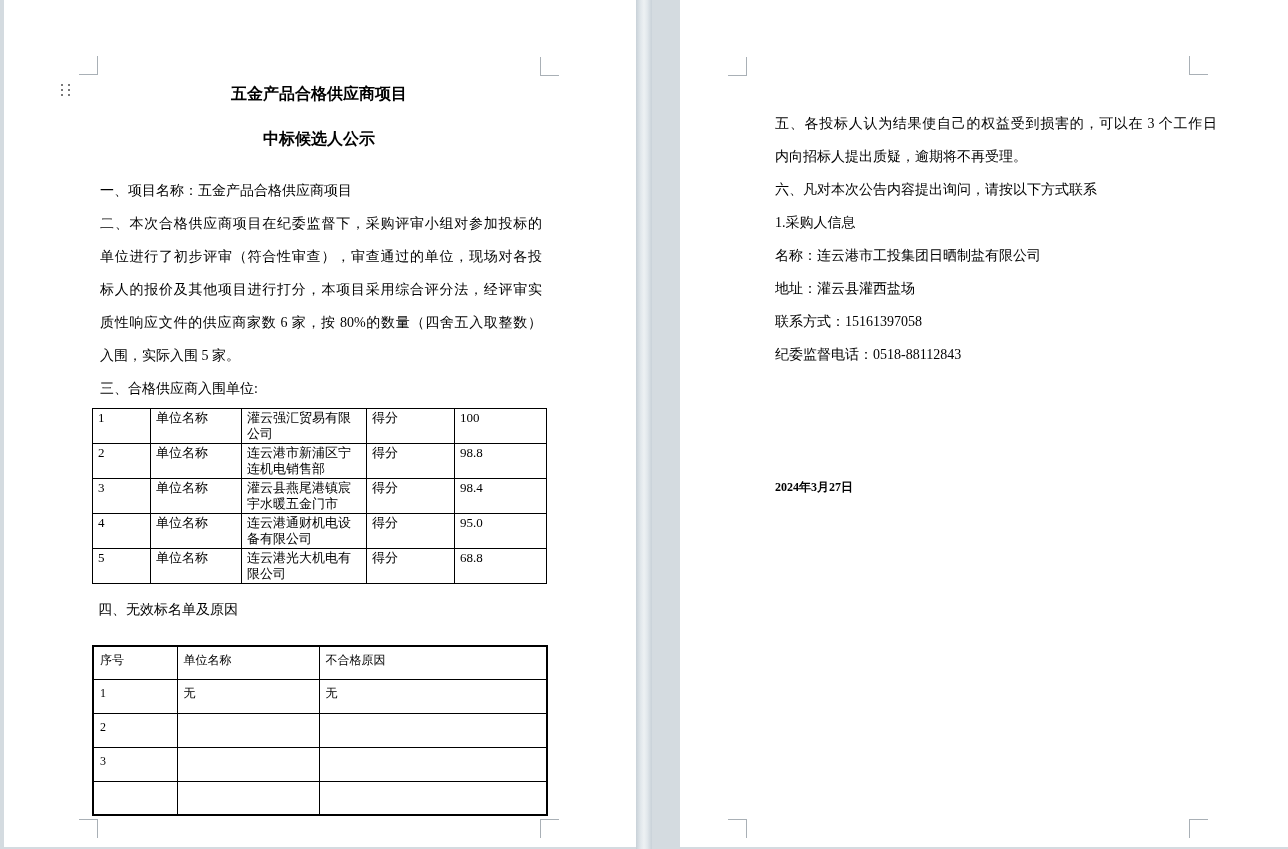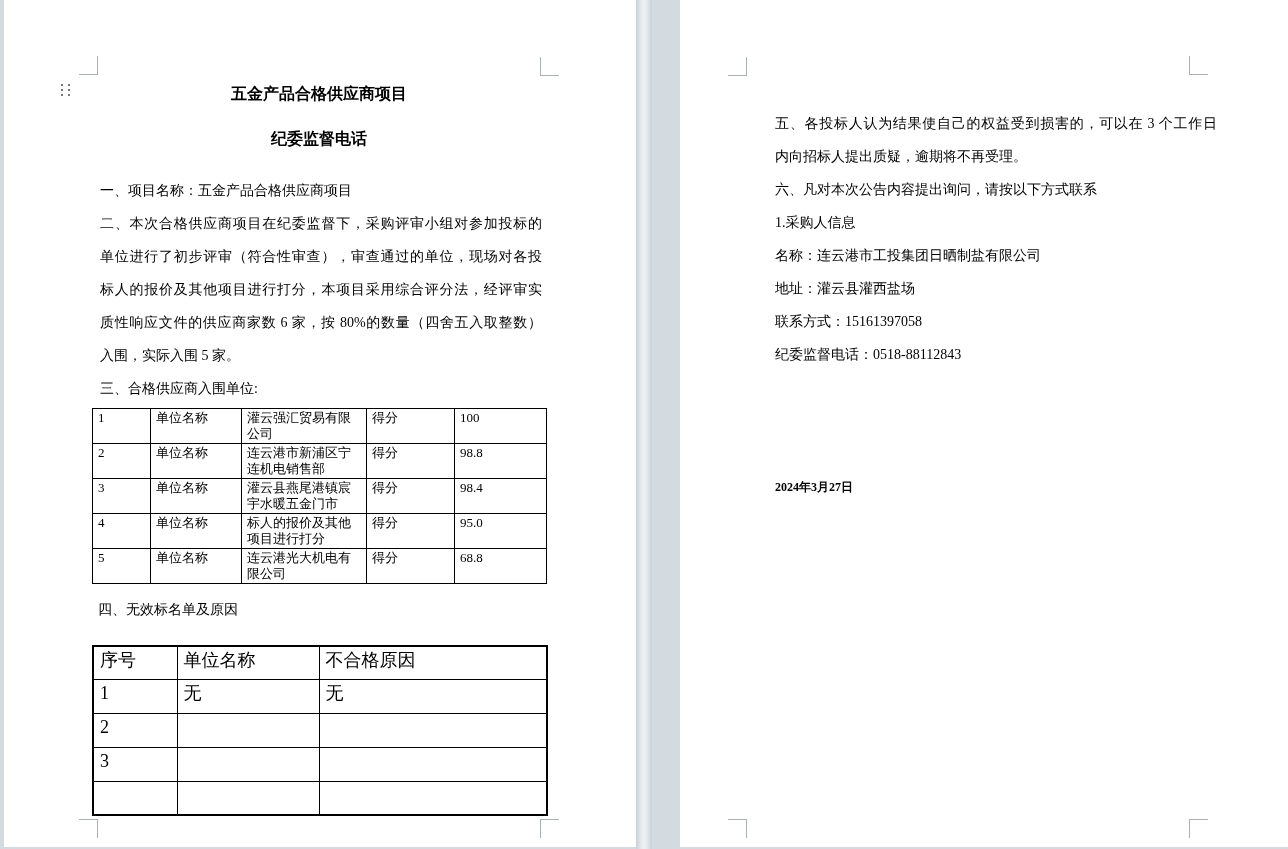--- a/index.html
+++ b/index.html
@@ -53,42 +53,42 @@
     position: absolute; left: 95px; top: 471px; width: 442px;
     text-align: left; font-weight: bold; font-size: 12px;
     height: 33px; line-height: 33px;
   }
   
   table { border-collapse: collapse; table-layout: fixed; position: absolute; left: 88px; background: #fff; }
   td, th { border: 1px solid #000; vertical-align: top; font-weight: normal; text-align: left; overflow: hidden; }
   #winners-table { top: 408px; width: 454px; font-size: 13px; }
   #winners-table td { padding: 1px 5px; line-height: 16px; }
   #winners-table tr { height: 34px; }
-  #invalid-table { top: 645px; width: 454px; font-size: 18px; border: 2px solid #000; }
+  #invalid-table { top: 645px; width: 454px; font-size: 12px; border: 2px solid #000; }
   #invalid-table td, #invalid-table th { padding: 5px 6px; line-height: 16px; }
   #invalid-table tr.hdr { height: 33px; }
   #invalid-table tr.body { height: 34px; }
 </style>
 </head>
 <body>
 
 <div class="page" id="page1">
 
   <div class="drag-handle">
     <i></i>
       <i></i>
       <i></i>
       <i></i>
       <i></i>
       <i></i>
   </div>
 
   <div class="title-block">
     <div class="tline">五金产品合格供应商项目</div>
-    <div class="tline">纪委监督电话</div>
+    <div class="tline">中标候选人公示</div>
   </div>
 
   <div class="para-block" id="p1-paras">
     <div class="line">一、项目名称：五金产品合格供应商项目</div>
     <div class="line jl">二、本次合格供应商项目在纪委监督下，采购评审小组对参加投标的</div>
     <div class="line jl">单位进行了初步评审（符合性审查），审查通过的单位，现场对各投</div>
     <div class="line jl">标人的报价及其他项目进行打分，本项目采用综合评分法，经评审实</div>
     <div class="line jl">质性响应文件的供应商家数 6 家，按 80%的数量（四舍五入取整数）</div>
     <div class="line">入围，实际入围 5 家。</div>
     <div class="line">三、合格供应商入围单位:</div>
@@ -120,21 +120,21 @@
     <tr>
       <td>3</td>
       <td>单位名称</td>
       <td>灌云县燕尾港镇宸宇水暖五金门市</td>
       <td>得分</td>
       <td>98.4</td>
     </tr>
     <tr>
       <td>4</td>
       <td>单位名称</td>
-      <td>标人的报价及其他项目进行打分</td>
+      <td>连云港通财机电设备有限公司</td>
       <td>得分</td>
       <td>95.0</td>
     </tr>
     <tr>
       <td>5</td>
       <td>单位名称</td>
       <td>连云港光大机电有限公司</td>
       <td>得分</td>
       <td>68.8</td>
     </tr>

